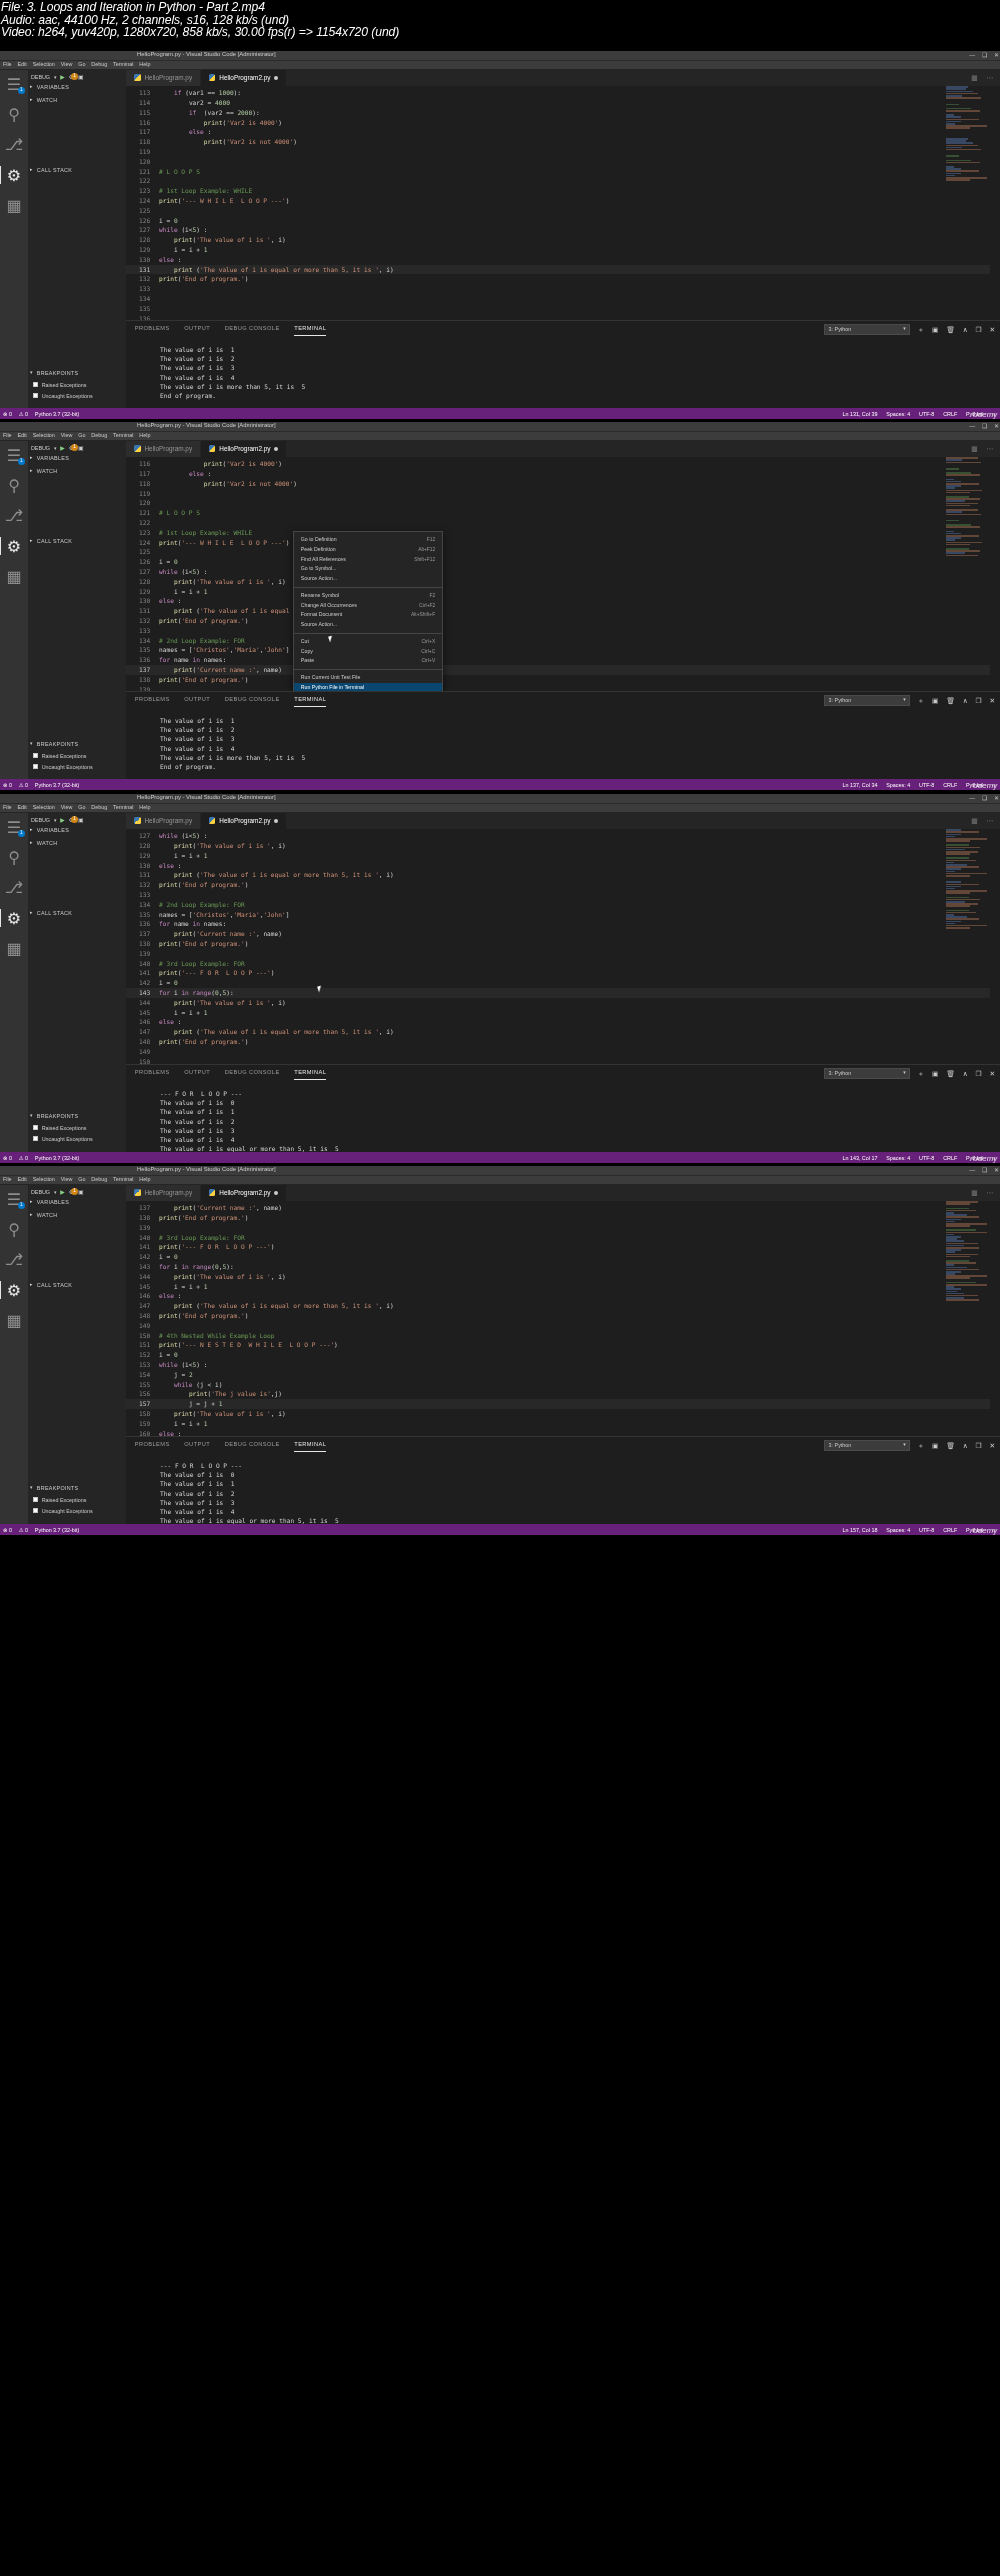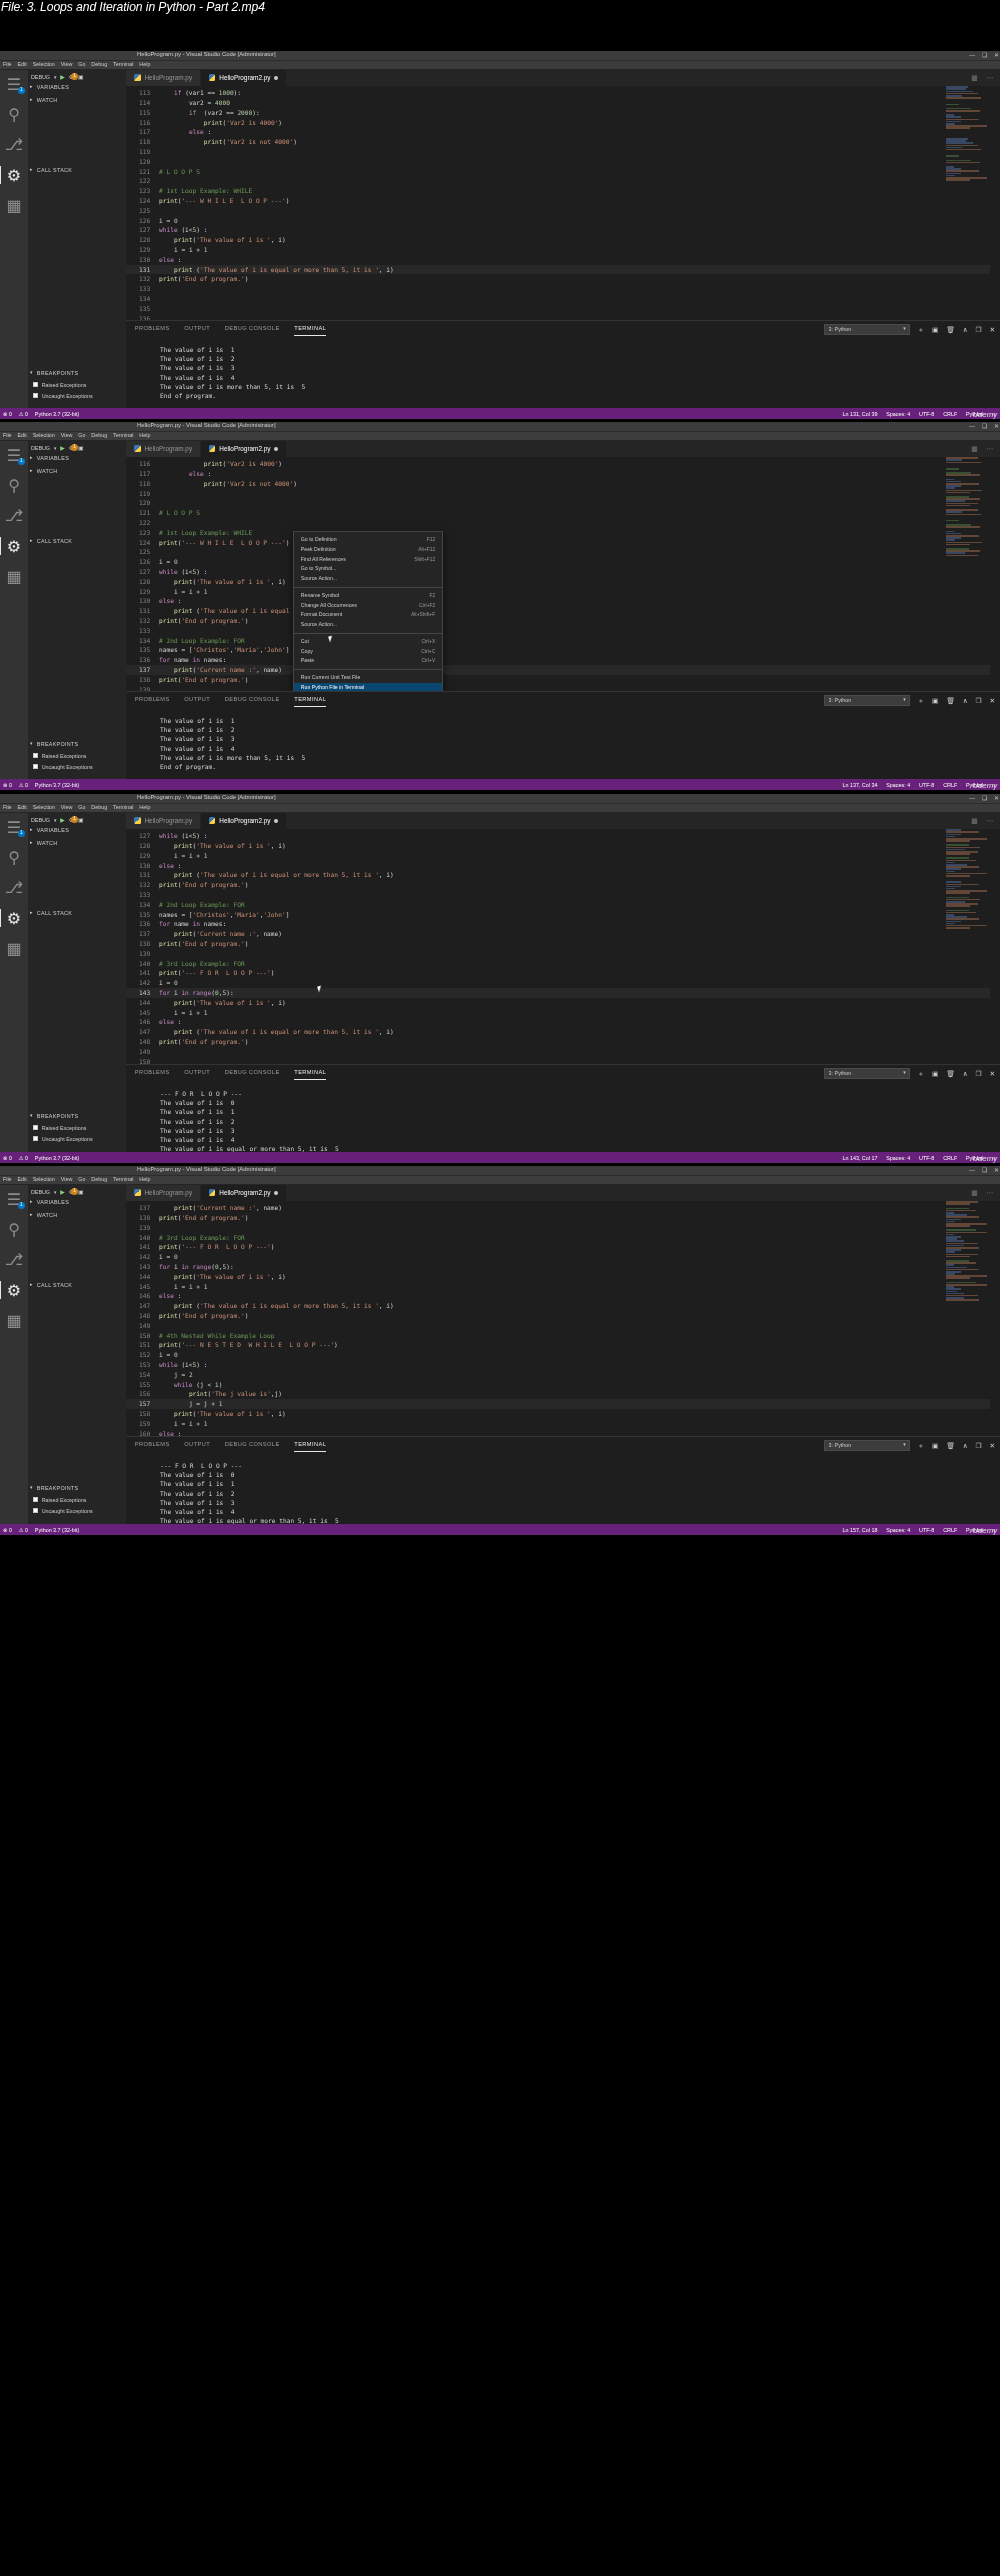--- a/index.html
+++ b/index.html
@@ -221,20 +221,22 @@
     font-style: italic; opacity: .85; z-index: 55; white-space: nowrap;
   }
 </style>
 </head>
 <body>
 
 <div class="page">
 
   <div class="vid-info">
     <div>File: 3. Loops and Iteration in Python - Part 2.mp4</div>
+    <div>Audio: aac, 44100 Hz, 2 channels, s16, 128 kb/s (und)</div>
+    <div>Video: h264, yuv420p, 1280x720, 858 kb/s, 30.00 fps(r) =&gt; 1154x720 (und)</div>
   </div>
 
   <div class="shot shot-1">
     <div class="titlebar">
       <div class="tb-text">HelloProgram.py - Visual Studio Code [Administrator]</div>
       <div class="tb-btns">
         <span>—</span>
         <span>❑</span>
         <span>✕</span>
       </div>

